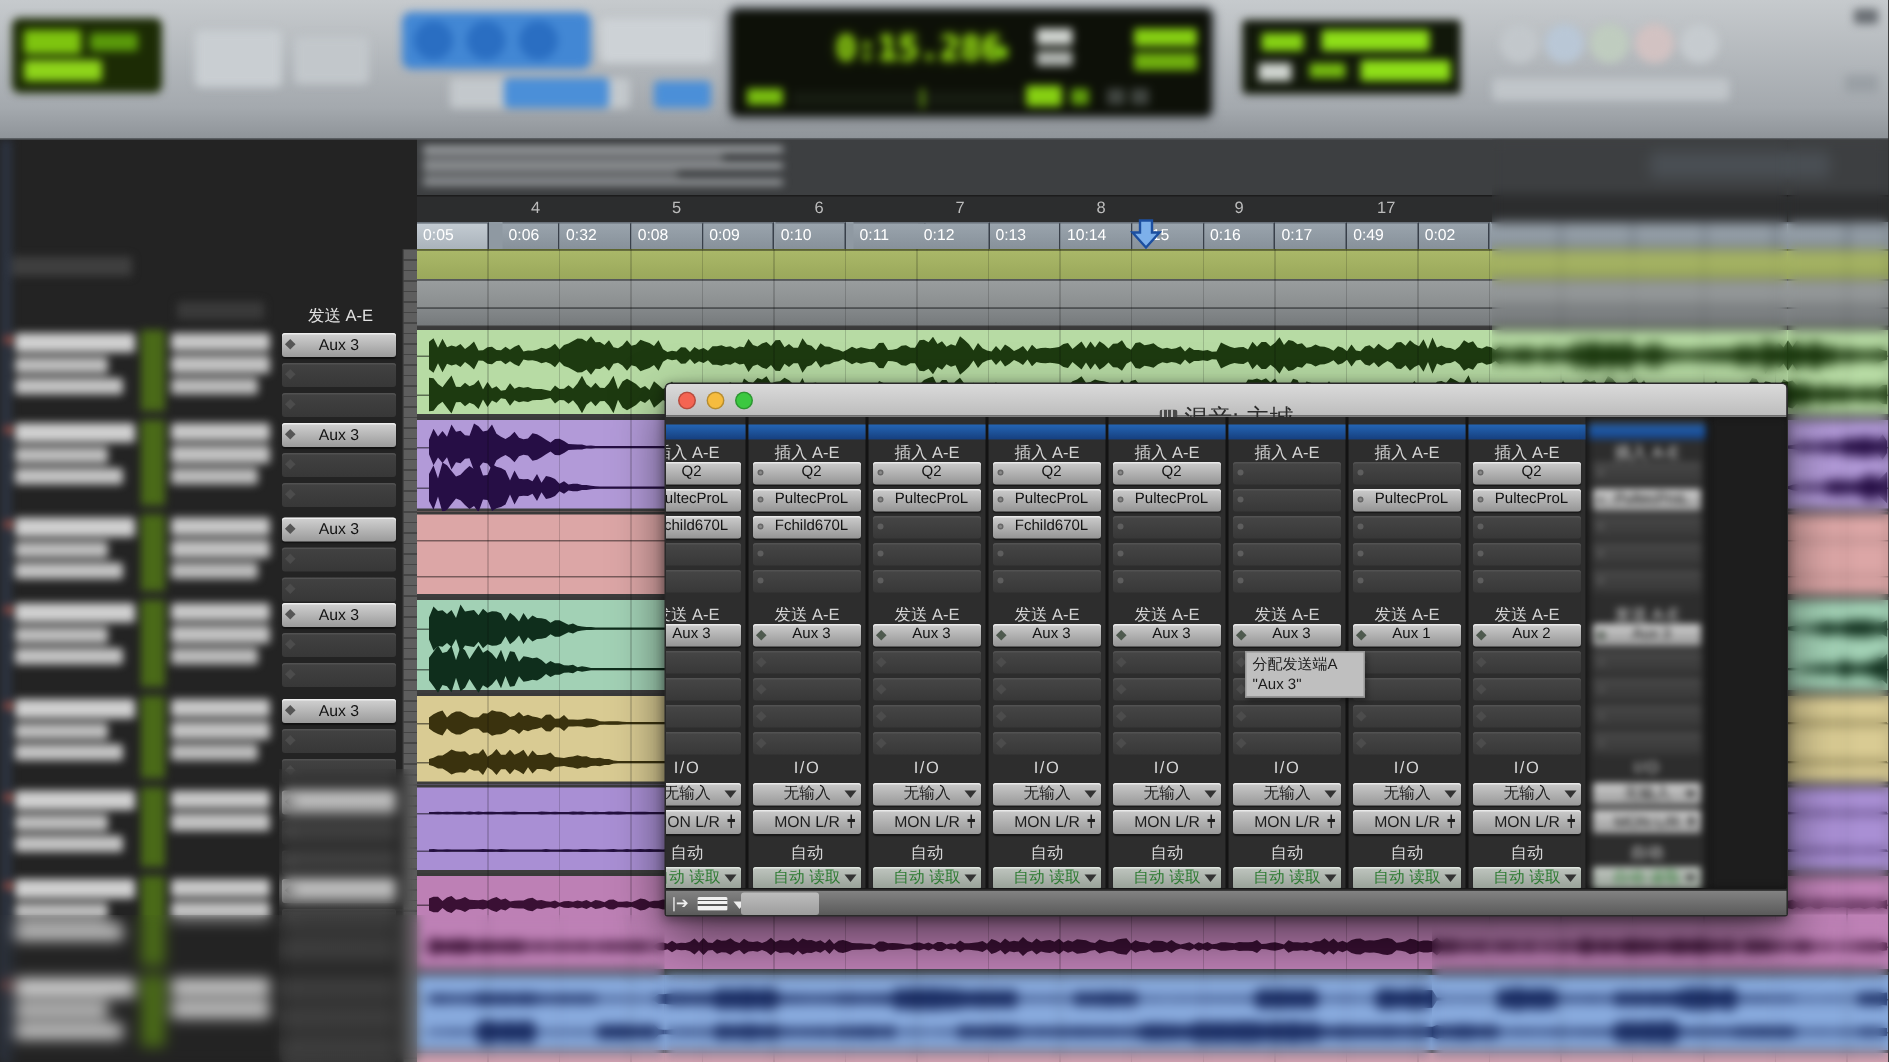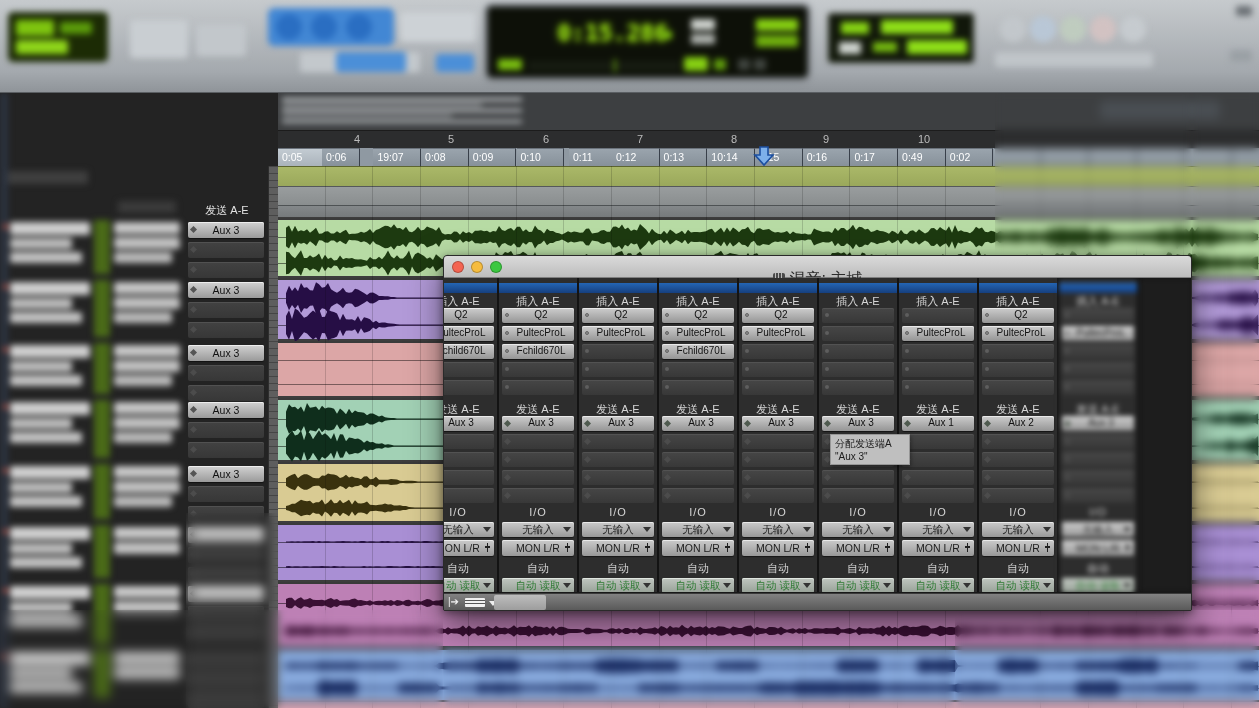--- a/index.html
+++ b/index.html
@@ -190,26 +190,26 @@
       </div>
   </div>
 
   <div class="ruler-bars" id="rulerBars">
       <span class="barnum" style="left: 76px;">4</span>
       <span class="barnum" style="left: 170px;">5</span>
       <span class="barnum" style="left: 265px;">6</span>
       <span class="barnum" style="left: 359px;">7</span>
       <span class="barnum" style="left: 453px;">8</span>
       <span class="barnum" style="left: 545px;">9</span>
-      <span class="barnum" style="left: 640px;">10</span>
+      <span class="barnum" style="left: 640px;">17</span>
     </div>
   <div class="ruler-times" id="rulerTimes">
       <div class="tcell hl" style="left: 0px; width: 47.7px;">0:05</div>
-      <div class="tcell" style="left: 44px; width: 38px;">0:06</div>
-      <div class="tcell" style="left: 95.4px; width: 47.7px;">19:07</div>
+      <div class="tcell" style="left: 57px; width: 38px;">0:06</div>
+      <div class="tcell" style="left: 95.4px; width: 47.7px;">0:32</div>
       <div class="tcell" style="left: 143.1px; width: 47.7px;">0:08</div>
       <div class="tcell" style="left: 190.8px; width: 47.7px;">0:09</div>
       <div class="tcell" style="left: 238.5px; width: 47.7px;">0:10</div>
       <div class="tcell" style="left: 291px; width: 47.7px;">0:11</div>
       <div class="tcell" style="left: 333.9px; width: 47.7px;">0:12</div>
       <div class="tcell" style="left: 381.6px; width: 47.7px;">0:13</div>
       <div class="tcell" style="left: 429.3px; width: 47.7px;">10:14</div>
       <div class="tcell" style="left: 477px; width: 47.7px;">0:15</div>
       <div class="tcell" style="left: 524.7px; width: 47.7px;">0:16</div>
       <div class="tcell" style="left: 572.4px; width: 47.7px;">0:17</div>

